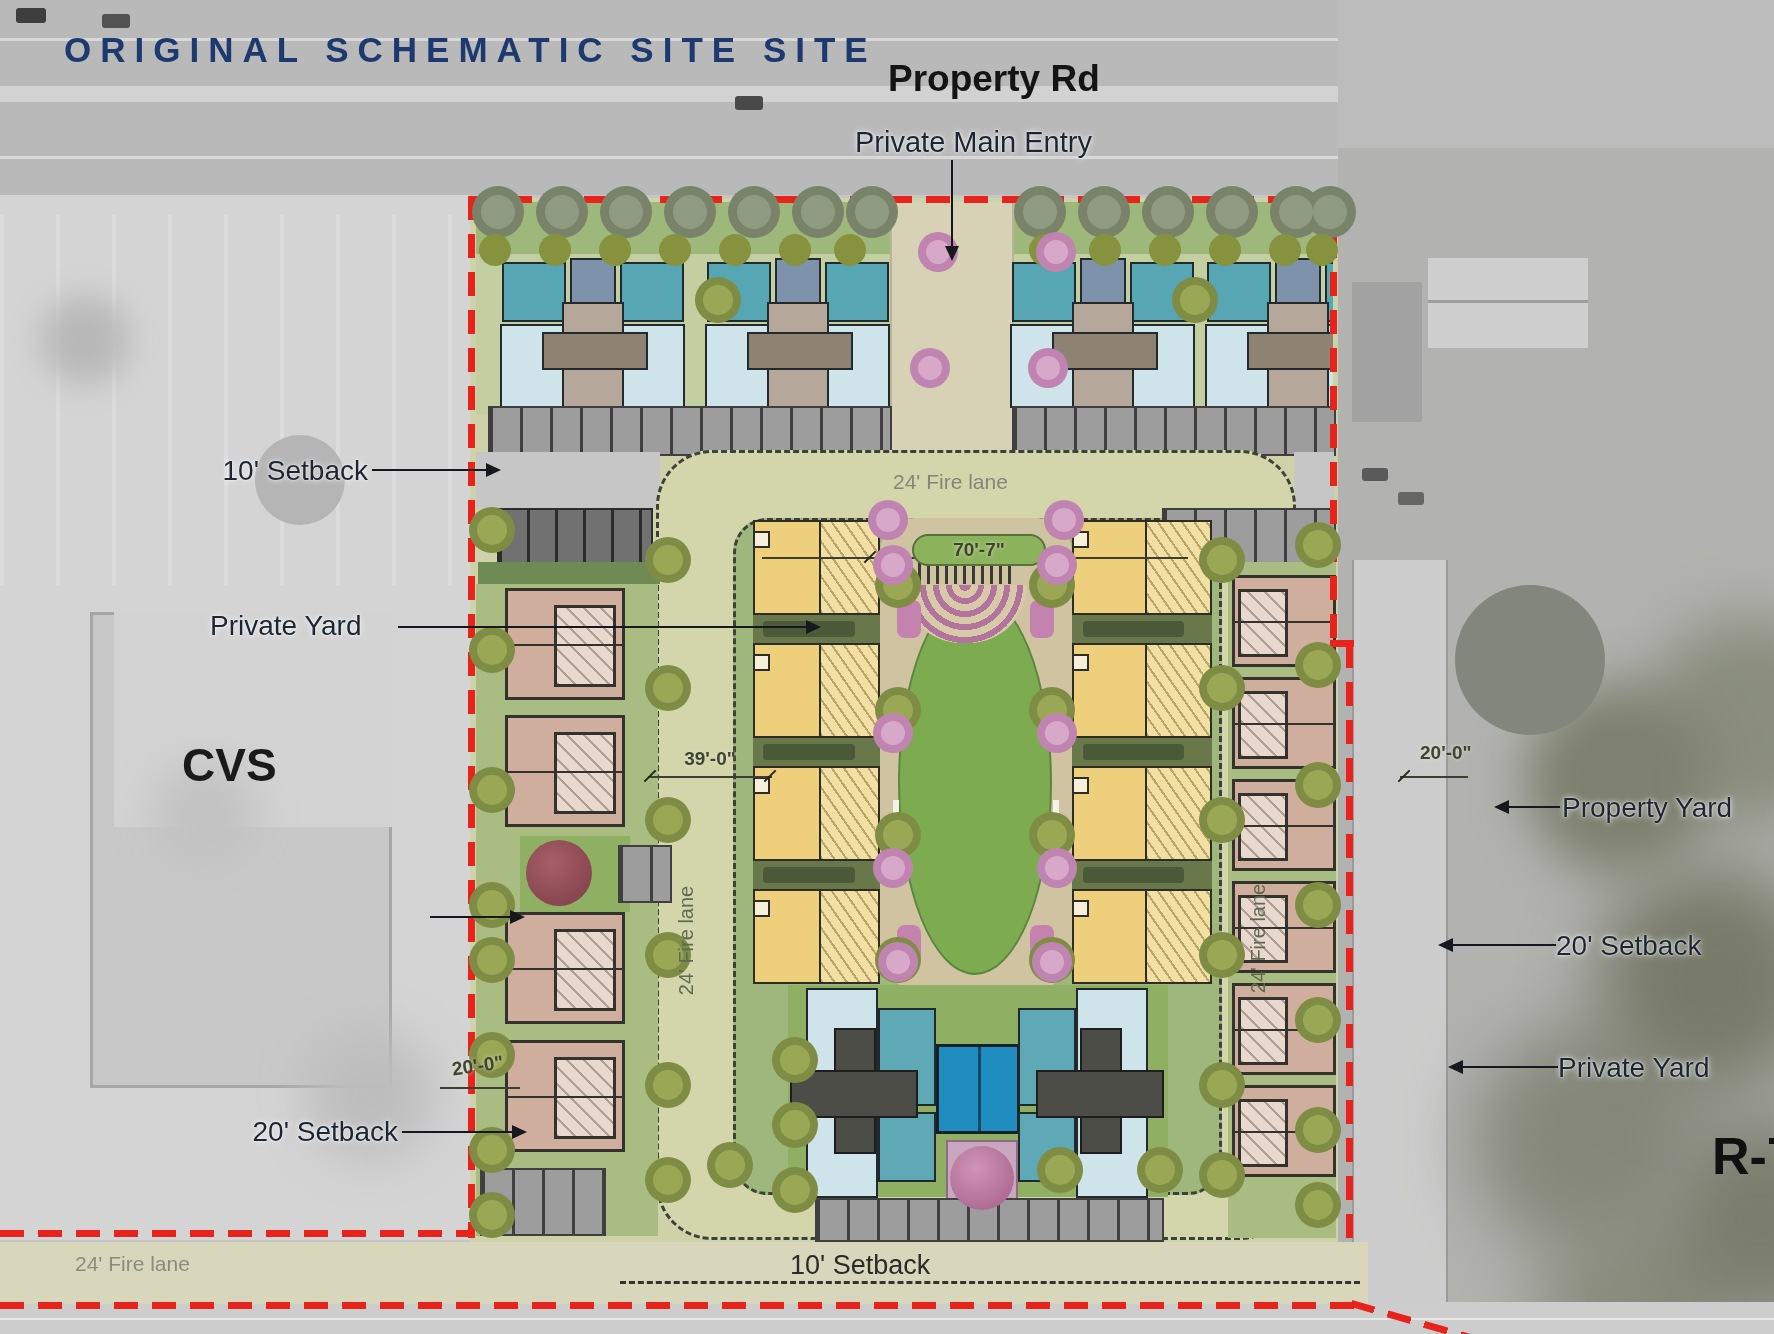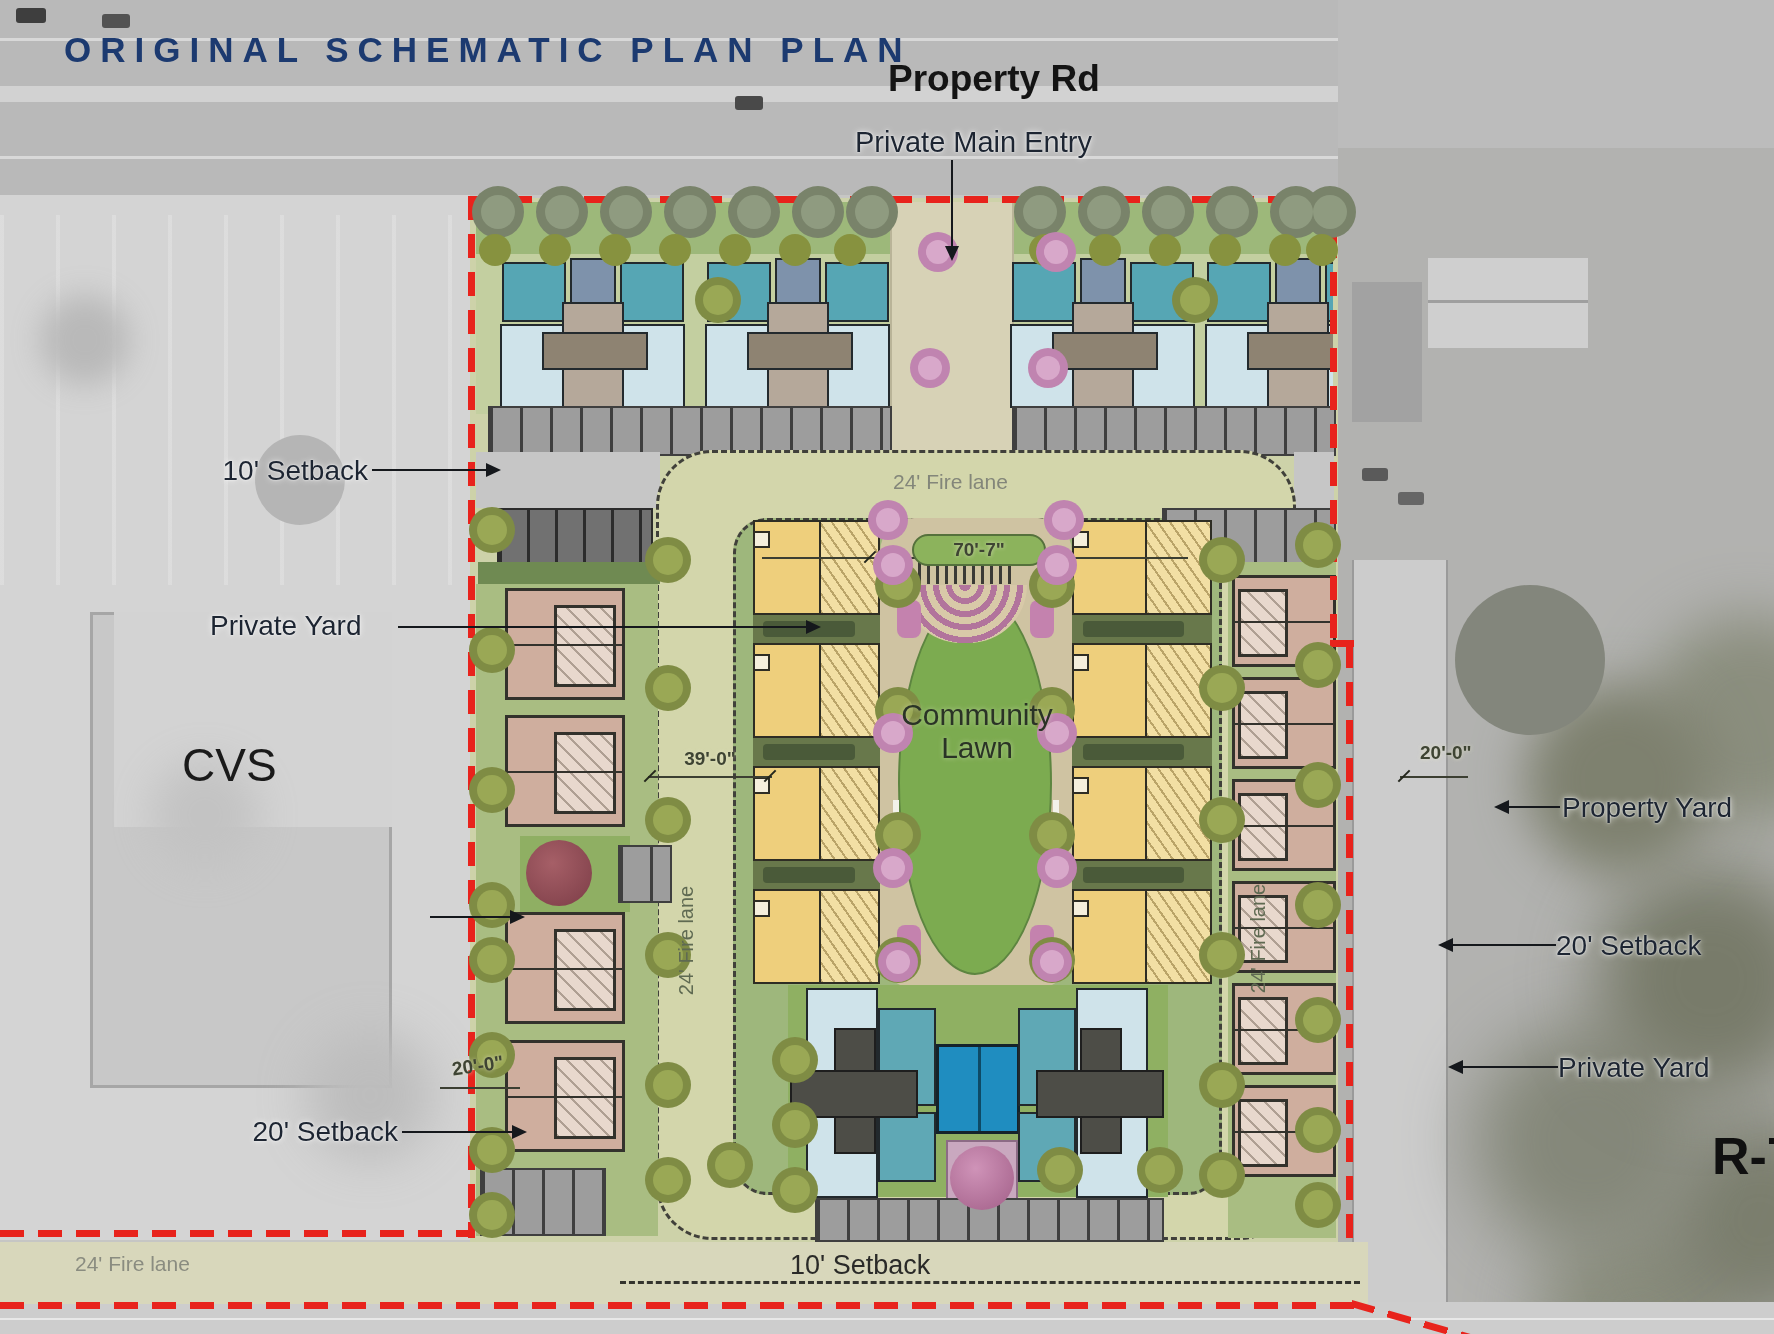--- a/index.html
+++ b/index.html
@@ -260,42 +260,38 @@
     -45px 313px 0 0 #c084b0,119px 313px 0 0 #c084b0,-45px 481px 0 0 #c084b0,119px 481px 0 0 #c084b0,
     -45px 616px 0 0 #c084b0,119px 616px 0 0 #c084b0,-40px 710px 0 0 #c084b0,114px 710px 0 0 #c084b0;"></div>
   <div class="a" style="left:926px;top:240px;width:24px;height:24px;border-radius:50%;background:#d8a8ca;
     box-shadow:118px 0 0 0 #d8a8ca,-8px 116px 0 0 #d8a8ca,110px 116px 0 0 #d8a8ca,-50px 268px 0 0 #d8a8ca,126px 268px 0 0 #d8a8ca,
     -45px 313px 0 0 #d8a8ca,119px 313px 0 0 #d8a8ca,-45px 481px 0 0 #d8a8ca,119px 481px 0 0 #d8a8ca,
     -45px 616px 0 0 #d8a8ca,119px 616px 0 0 #d8a8ca,-40px 710px 0 0 #d8a8ca,114px 710px 0 0 #d8a8ca;"></div>
 
   <div class="a" style="left:950px;top:1146px;width:64px;height:64px;border-radius:50%;background:radial-gradient(circle at 40% 35%,#cf93b8,#a25f88);"></div>
   <div class="a" style="left:526px;top:840px;width:66px;height:66px;border-radius:50%;background:radial-gradient(circle at 40% 35%,#a65f67,#7c3d47);"></div>
 
-  <div class="a" style="left:64px;top:30px;width:920px;font-size:35px;font-weight:800;letter-spacing:9px;color:#1c3a70;">ORIGINAL SCHEMATIC PLAN PLAN</div>
+  <div class="a" style="left:64px;top:30px;width:920px;font-size:35px;font-weight:800;letter-spacing:9px;color:#1c3a70;">ORIGINAL SCHEMATIC SITE SITE</div>
 
   <div class="a" style="left:888px;top:58px;font-size:37px;font-weight:700;color:#141414;white-space:nowrap;">Property Rd</div>
 
   <div class="a lbl" style="left:855px;top:126px;font-size:29px;">Private Main Entry</div>
   <div class="a vleader" style="left:951px;top:160px;height:86px;"></div>
   <div class="a ah-d" style="left:945px;top:246px;"></div>
 
   <div class="a lbl" style="left:188px;top:455px;width:180px;text-align:right;">10' Setback</div>
   <div class="a leader" style="left:372px;top:469px;width:114px;"></div>
   <div class="a ah-r" style="left:486px;top:463px;"></div>
 
   <div class="a lbl" style="left:210px;top:610px;">Private Yard</div>
   <div class="a leader" style="left:398px;top:626px;width:408px;"></div>
   <div class="a ah-r" style="left:806px;top:620px;"></div>
 
-  <div class="a" style="left:182px;top:738px;font-size:46px;font-weight:400;color:#1a1a1a;">CVS</div>
-
-  <div class="a" style="left:898px;top:698px;width:158px;text-align:center;font-size:30px;color:#2a3326;line-height:1.1;text-shadow:0 0 5px rgba(220,230,190,.6);">
-    <div>Community</div>
-    <div>Lawn</div>
-  </div>
+  <div class="a" style="left:182px;top:738px;font-size:46px;font-weight:700;color:#1a1a1a;">CVS</div>
+
 
   <div class="a lanetxt" style="left:893px;top:470px;">24' Fire lane</div>
   <div class="a lanetxt" style="left:75px;top:1252px;color:#8a8c80;">24' Fire lane</div>
   <div class="a vlane" style="left:606px;top:929px;width:160px;">24' Fire lane</div>
   <div class="a vlane" style="left:1178px;top:927px;width:160px;">24' Fire lane</div>
 
   <div class="a lbl" style="left:1562px;top:792px;">Property Yard</div>
   <div class="a leader" style="left:1508px;top:806px;width:52px;"></div>
   <div class="a ah-l" style="left:1494px;top:800px;"></div>
 

